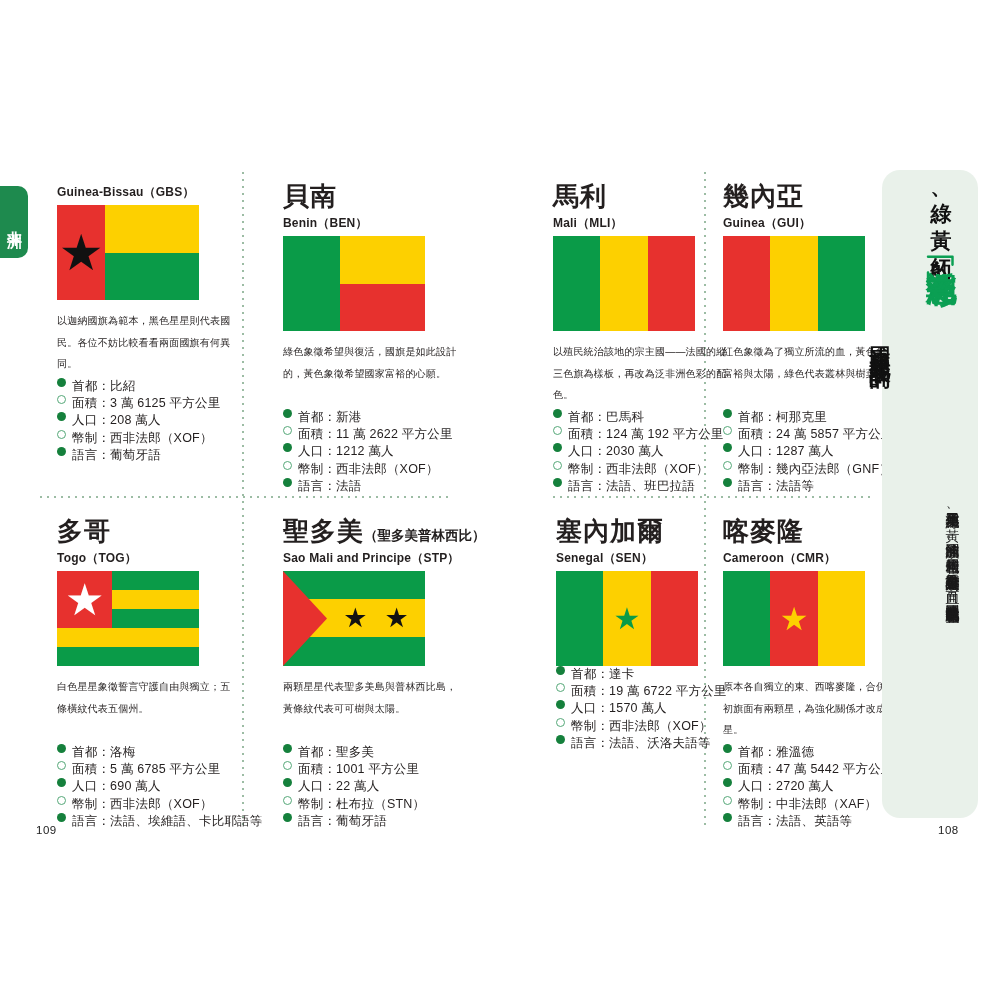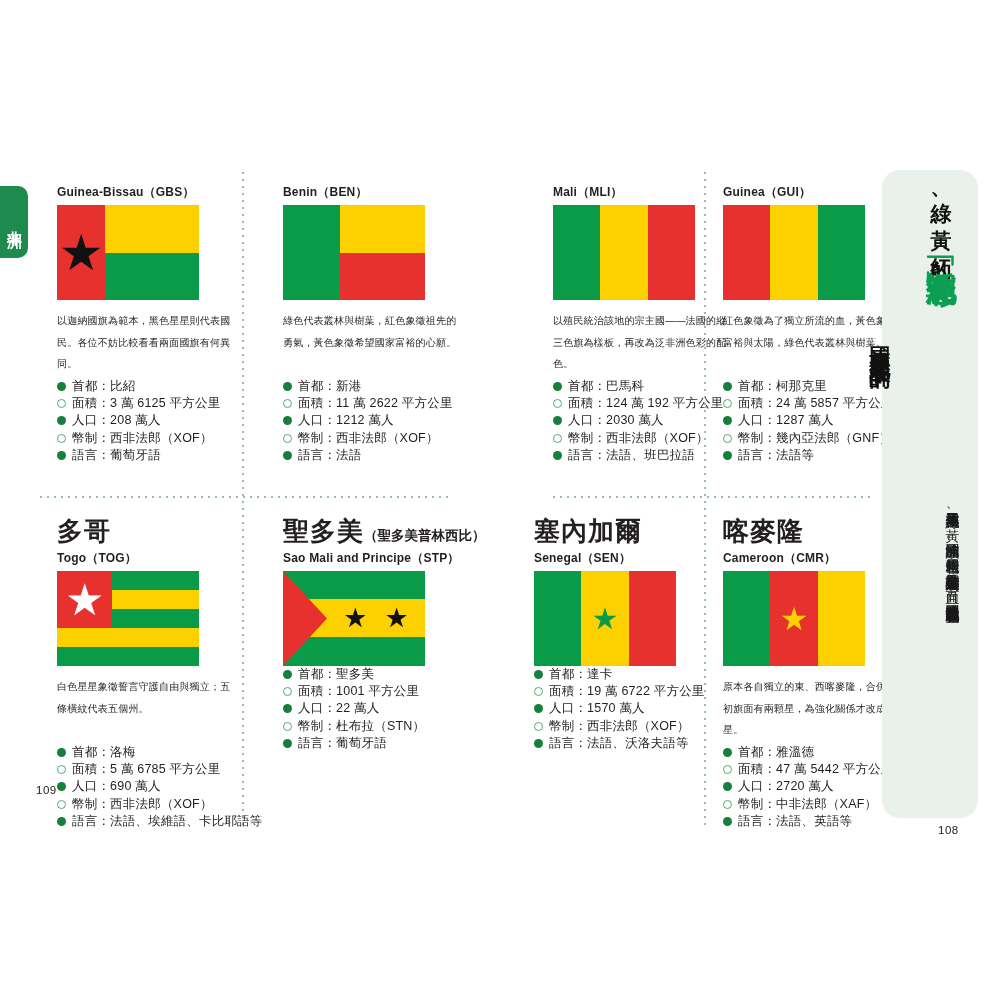--- a/index.html
+++ b/index.html
@@ -28,21 +28,21 @@
   .cell{position:absolute;width:178px;}
   .cname{font-size:26px;line-height:26px;font-weight:800;letter-spacing:1px;white-space:nowrap;}
   .cname .note{font-size:13.5px;font-weight:800;letter-spacing:0;}
   .cen{font-size:12px;line-height:14px;font-weight:bold;margin-top:2px;white-space:nowrap;letter-spacing:.2px;}
   .flag{position:relative;width:142px;height:95px;margin-top:6px;display:flex;overflow:hidden;}
   .flag .vband{height:100%;}
   .flag .hcol{display:flex;flex-direction:column;height:100%;}
   .star{display:flex;align-items:center;justify-content:center;line-height:1;font-family:"DejaVu Sans",sans-serif;}
   .abs-center{position:absolute;inset:0;}
   .desc{font-size:10px;line-height:21.5px;letter-spacing:.2px;margin:10px 0 4px 0;height:64px;width:178px;}
-  .drow{display:flex;align-items:center;font-size:12.5px;height:17.2px;white-space:nowrap;letter-spacing:.2px;}
+  .drow{display:flex;align-items:flex-start;font-size:12.5px;height:17.2px;white-space:nowrap;letter-spacing:.2px;}
   .dot{width:9px;height:9px;border-radius:50%;margin-right:6px;flex:none;}
   .dot.f{background:var(--bullet);}
   .dot.o{border:1.5px solid var(--bulletOpen);background:#fff;box-sizing:border-box;}
   
   .sidebar{position:absolute;left:882px;top:170px;width:96px;height:648px;
     background:var(--sidebarBg);border-radius:18px;}
   .sb-title{position:absolute;left:886px;top:186px;height:420px;width:78px;
     writing-mode:vertical-rl;text-orientation:upright;}
   .sb-title .t-black{font-size:21px;line-height:30px;font-weight:800;letter-spacing:3px;color:#111;}
   .sb-title .t-green{font-size:31px;line-height:46px;font-weight:800;letter-spacing:1px;color:var(--titleGreen);}
@@ -100,29 +100,30 @@
       </div>
     <div class="drow">
         <span class="dot f"></span>
         <span>語言：</span>
         <span>葡萄牙語</span>
       </div>
   </div>
 </div>
 
 <div class="cell" style="left:283px;top:183px">
+  <div class="cname"><span>貝南</span><span class="note"></span></div>
   <div class="cen">Benin（BEN）</div>
   <div class="flag">
     <div class="vband" style="width:40%;background:var(--green)"></div>
     <div class="hcol" style="width:60%">
         <div style="height:50%;background:var(--yellow)"></div>
         <div style="height:50%;background:var(--red)"></div>
       </div>
   </div>
-  <p class="desc">綠色代表叢林與樹葉，紅色象徵祖先的勇氣，黃色象徵希望國家富裕的心願。</p>
+  <p class="desc">綠色象徵希望與復活，國旗是如此設計的，黃色象徵希望國家富裕的心願。</p>
   <div class="details">
     <div class="drow">
         <span class="dot f"></span>
         <span>首都：</span>
         <span>新港</span>
       </div>
     <div class="drow">
         <span class="dot o"></span>
         <span>面積：</span>
         <span>11 萬 2622 平方公里</span>
@@ -139,20 +140,21 @@
       </div>
     <div class="drow">
         <span class="dot f"></span>
         <span>語言：</span>
         <span>法語</span>
       </div>
   </div>
 </div>
 
 <div class="cell" style="left:553px;top:183px">
+  <div class="cname"><span>馬利</span><span class="note"></span></div>
   <div class="cen">Mali（MLI）</div>
   <div class="flag">
     <div class="vband" style="width:33.4%;background:var(--green)"></div>
     <div class="vband" style="width:33.3%;background:var(--yellow)"></div>
     <div class="vband" style="width:33.3%;background:var(--red)"></div>
   </div>
   <p class="desc">以殖民統治該地的宗主國——法國的縱三色旗為樣板，再改為泛非洲色彩的配色。</p>
   <div class="details">
     <div class="drow">
         <span class="dot f"></span>
@@ -176,20 +178,21 @@
       </div>
     <div class="drow">
         <span class="dot f"></span>
         <span>語言：</span>
         <span>法語、班巴拉語</span>
       </div>
   </div>
 </div>
 
 <div class="cell" style="left:723px;top:183px">
+  <div class="cname"><span>幾內亞</span><span class="note"></span></div>
   <div class="cen">Guinea（GUI）</div>
   <div class="flag">
     <div class="vband" style="width:33.4%;background:var(--red)"></div>
     <div class="vband" style="width:33.3%;background:var(--yellow)"></div>
     <div class="vband" style="width:33.3%;background:var(--green)"></div>
   </div>
   <p class="desc">紅色象徵為了獨立所流的血，黃色象徵富裕與太陽，綠色代表叢林與樹葉。</p>
   <div class="details">
     <div class="drow">
         <span class="dot f"></span>
@@ -269,20 +272,21 @@
     <div class="hcol" style="width:100%">
       <div style="height:29%;background:var(--green)"></div>
       <div style="height:40%;background:var(--yellow);display:flex;align-items:center;justify-content:center;padding-left:31%;gap:17px">
         <span class="star" style="font-size:27px;color:#111">★</span>
         <span class="star" style="font-size:27px;color:#111">★</span>
       </div>
       <div style="height:31%;background:var(--green)"></div>
     </div>
     <div style="position:absolute;left:0;top:0;width:31%;height:100%;background:var(--red);clip-path:polygon(0 0,100% 50%,0 100%)"></div>
   </div>
+  <p class="desc">兩顆星星代表聖多美島與普林西比島，黃條紋代表可可樹與太陽。</p>
   <div class="details">
     <div class="drow">
         <span class="dot f"></span>
         <span>首都：</span>
         <span>聖多美</span>
       </div>
     <div class="drow">
         <span class="dot o"></span>
         <span>面積：</span>
         <span>1001 平方公里</span>
@@ -298,21 +302,21 @@
         <span>杜布拉（STN）</span>
       </div>
     <div class="drow">
         <span class="dot f"></span>
         <span>語言：</span>
         <span>葡萄牙語</span>
       </div>
   </div>
 </div>
 
-<div class="cell" style="left:534px;top:518px">
+<div class="cell" style="left:556px;top:518px">
   <div class="cname"><span>塞內加爾</span><span class="note"></span></div>
   <div class="cen">Senegal（SEN）</div>
   <div class="flag">
     <div class="vband" style="width:33.4%;background:var(--green)"></div>
     <div class="vband" style="width:33.3%;background:var(--yellow)"></div>
     <div class="vband" style="width:33.3%;background:var(--red)"></div>
     <div class="star abs-center" style="font-size:30px;color:var(--green)">★</div>
   </div>
   <div class="details">
     <div class="drow">
@@ -382,14 +386,14 @@
   </div>
 </div>
 
 <div class="sidebar"></div>
 <div class="sb-title">
   <span class="t-black">綠、黃、紅的</span><span class="t-green">「泛非洲色彩」</span>
 </div>
 <div class="sb-hand">國旗是如此設計的！</div>
 <div class="sb-body">本單元蒐集了使用綠、黃、紅的非洲國旗。儘管用色相同，排列組合及設計還是有差別。而且，各國國旗賦予這三色的意義也不盡相同！</div>
 
-<div class="pageno" style="left:36px;top:784px">109</div>
+<div class="pageno" style="left:36px;top:824px">109</div>
 <div class="pageno" style="left:938px;top:824px">108</div>
 
 </body></html>

